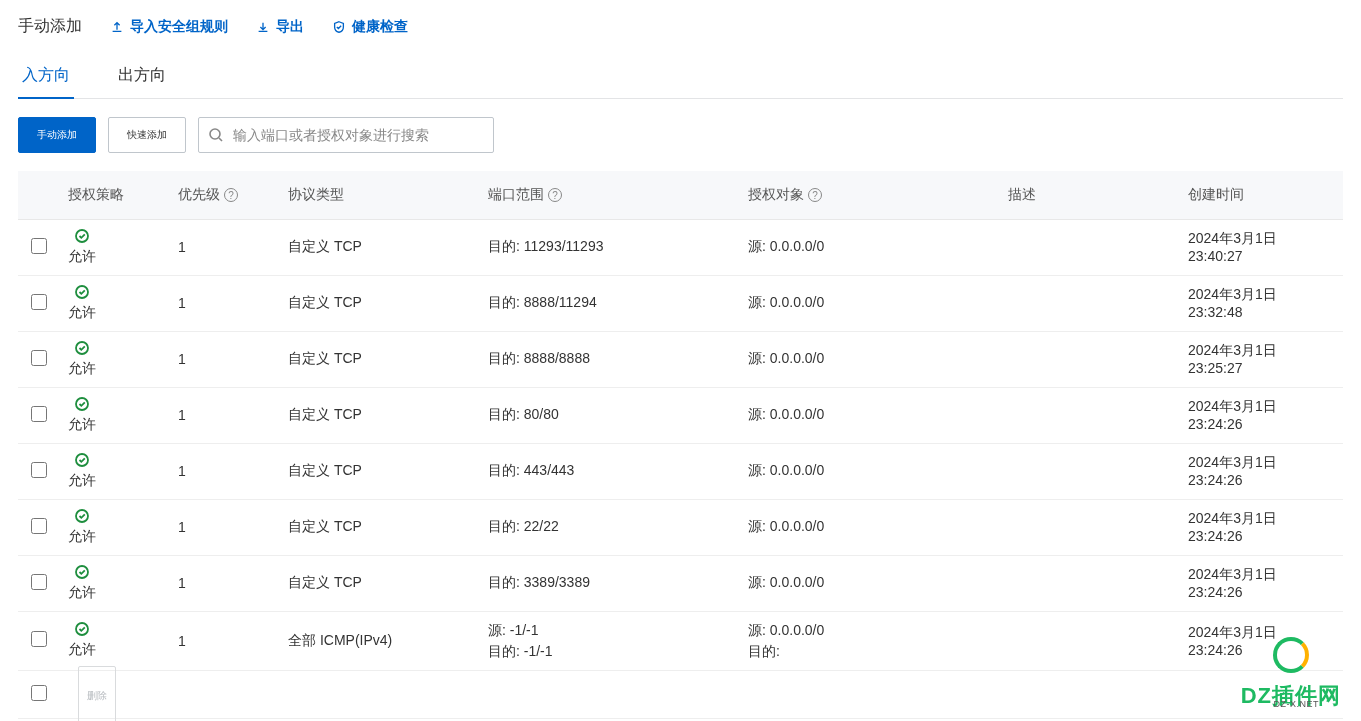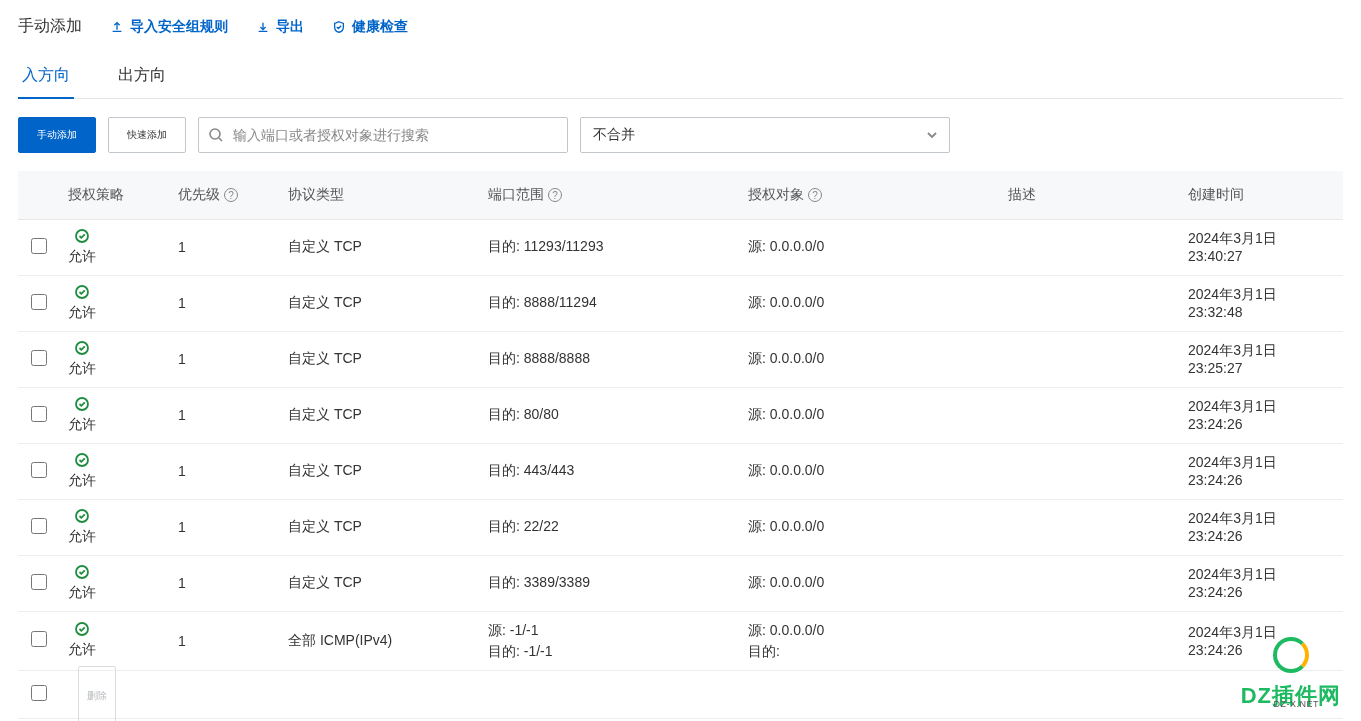--- a/index.html
+++ b/index.html
@@ -9,21 +9,21 @@
 .page-title { font-size: 16px; color: #333; font-weight: 400; }
 .header-link { display: inline-flex; align-items: center; gap: 6px; color: #0064c8; cursor: pointer; font-size: 14px; font-weight: bold; }
 .header-link svg { width: 14px; height: 14px; fill: none; stroke: #0064c8; stroke-width: 1.5; }
 .tabs { display: flex; border-bottom: 1px solid #e3e4e6; margin-bottom: 18px; gap: 40px; }
 .tab { padding: 10px 4px 12px; font-size: 16px; color: #333; cursor: pointer; position: relative; }
 .tab.active { color: #0064c8; }
 .tab.active::after { content: ""; position: absolute; bottom: -1px; left: 0; right: 0; height: 2px; background: #0064c8; }
 .toolbar { display: flex; gap: 12px; margin-bottom: 18px; align-items: center; }
 .btn { display: inline-flex; align-items: center; justify-content: center; height: 36px; padding: 15px 18px; border: 1px solid #c0c6cc; background: #fff; color: #333; font-size: 10px; cursor: pointer; border-radius: 2px; }
 .btn-primary { background: #0064c8; border-color: #0064c8; color: #fff; }
-.search-box { position: relative; width: 370px; }
+.search-box { position: relative; width: 296px; }
 .search-box input { width: 100%; height: 36px; padding: 0 12px 0 34px; border: 1px solid #c0c6cc; border-radius: 2px; font-size: 14px; outline: none; color: #333; }
 .search-box input::placeholder { color: #888; }
 .search-icon { position: absolute; left: 10px; top: 50%; transform: translateY(-50%); width: 16px; height: 16px; stroke: #888; fill: none; stroke-width: 1.6; }
 .select-box { position: relative; width: 370px; }
 .select-box .sel { width: 100%; height: 36px; padding: 0 34px 0 12px; border: 1px solid #c0c6cc; border-radius: 2px; font-size: 14px; display: flex; align-items: center; cursor: pointer; }
 .chevron { position: absolute; right: 12px; top: 50%; transform: translateY(-50%); width: 12px; height: 12px; stroke: #888; fill: none; stroke-width: 1.8; }
 table { width: 100%; border-collapse: collapse; }
 thead th { text-align: left; font-weight: 400; color: #555; background: #f7f8fa; height: 48px; padding: 0 8px; font-size: 14px; border-bottom: 1px solid #e8e8e8; }
 tbody td { height: 56px; padding: 0 8px; border-bottom: 1px solid #eee; color: #333; vertical-align: middle; }
 .col-check { width: 42px; text-align: center; }
@@ -74,28 +74,20 @@
   <div class="toolbar">
     <button class="btn btn-primary">手动添加</button>
     <button class="btn">快速添加</button>
     <div class="search-box">
       <svg class="search-icon" viewBox="0 0 16 16">
           <circle cx="7" cy="7" r="5"></circle>
           <path d="M11 11l3 3"></path>
         </svg>
       <input type="text" placeholder="输入端口或者授权对象进行搜索" style="">
     </div>
-    <div class="select-box">
-      <div class="sel">
-          <span>不合并</span>
-        </div>
-      <svg class="chevron" viewBox="0 0 12 12">
-          <path d="M2 4l4 4 4-4"></path>
-        </svg>
-    </div>
   </div>
 
   <table>
     <colgroup>
       <col style="width:42px">
         <col style="width:110px">
         <col style="width:110px">
         <col style="width:200px">
       <col style="width:260px">
         <col style="width:260px">

